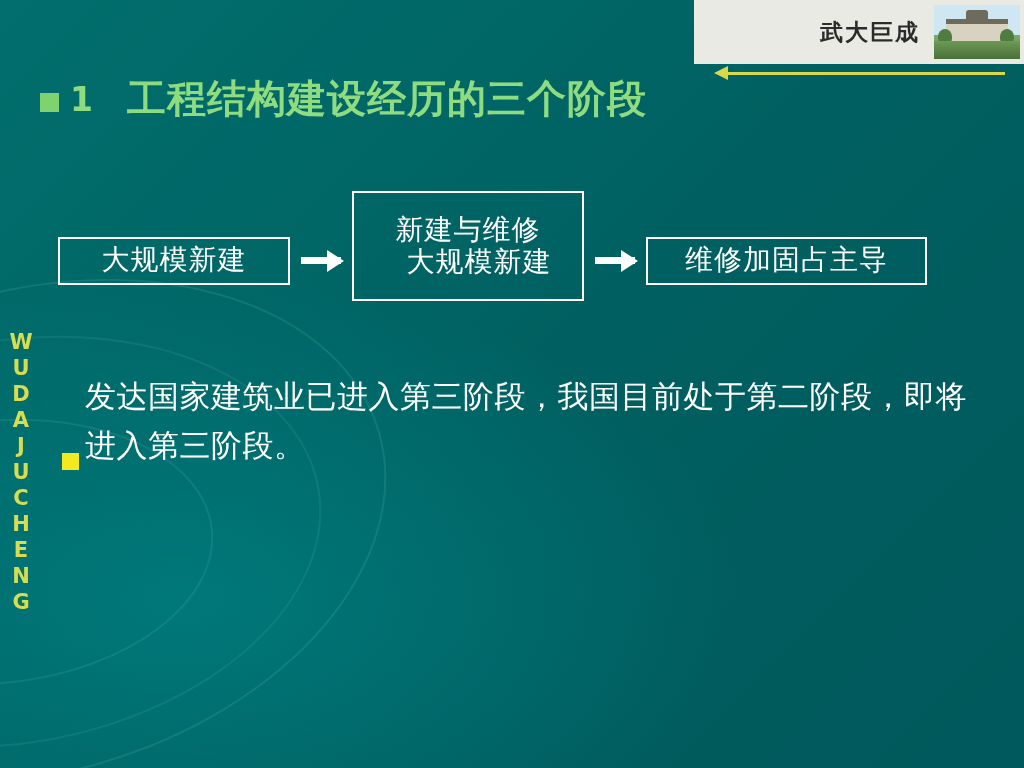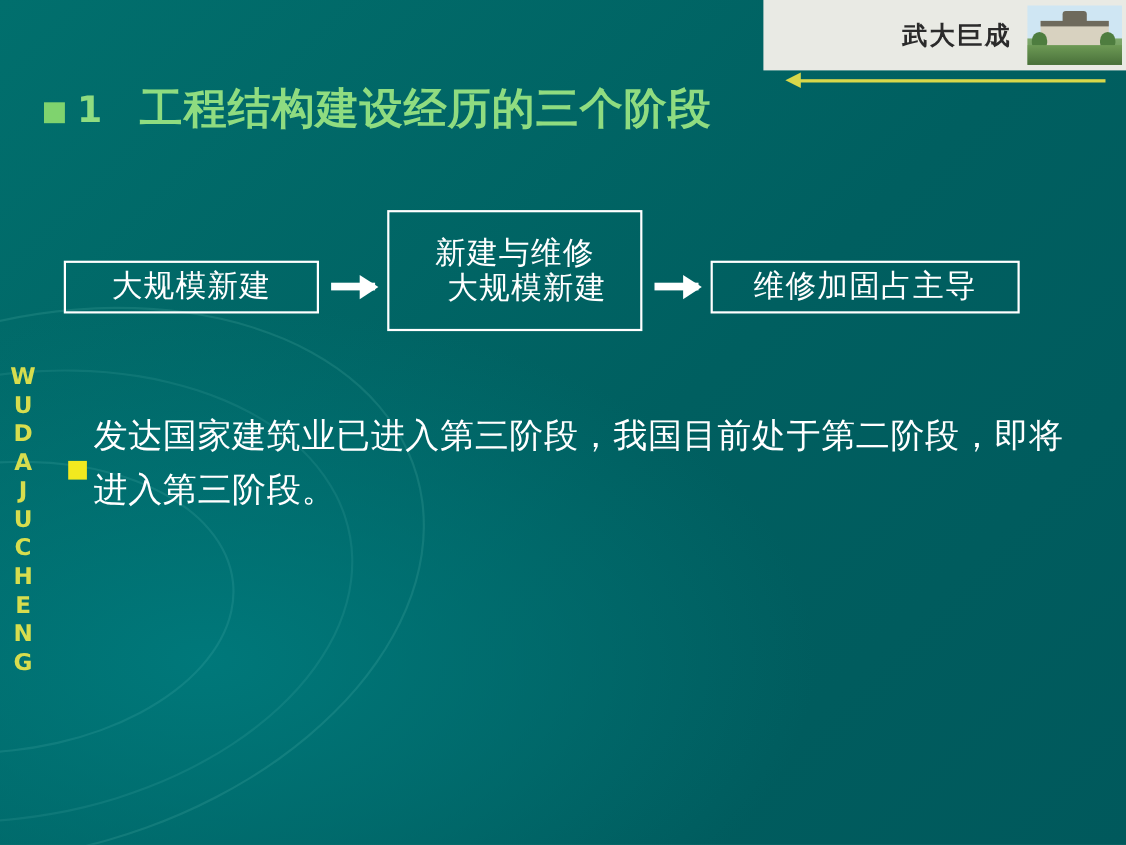--- a/index.html
+++ b/index.html
@@ -239,21 +239,21 @@
 
   
   .bullets {
     position: absolute;
     left: 62px;
     top: 372px;
     width: 930px;
   }
   .bullet-item {
     display: flex;
-    align-items: center;
+    align-items: flex-end;
     margin-bottom: 44px;
   }
   .bullet-sq {
     width: 17px;
     height: 17px;
     background: #f2e91f;
     margin-top: 13px;
     margin-right: 6px;
     flex: none;
   }

